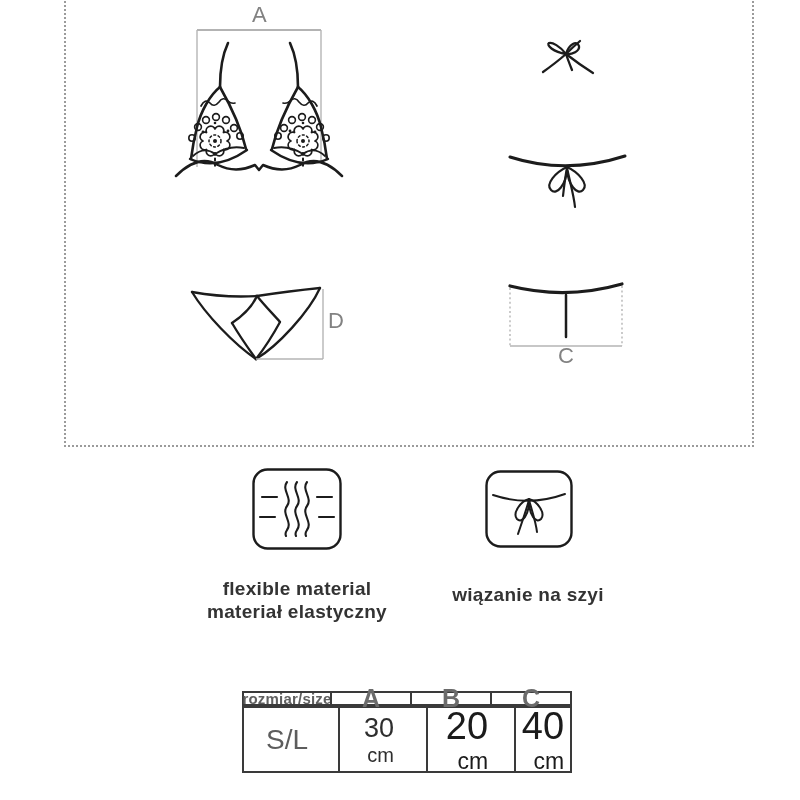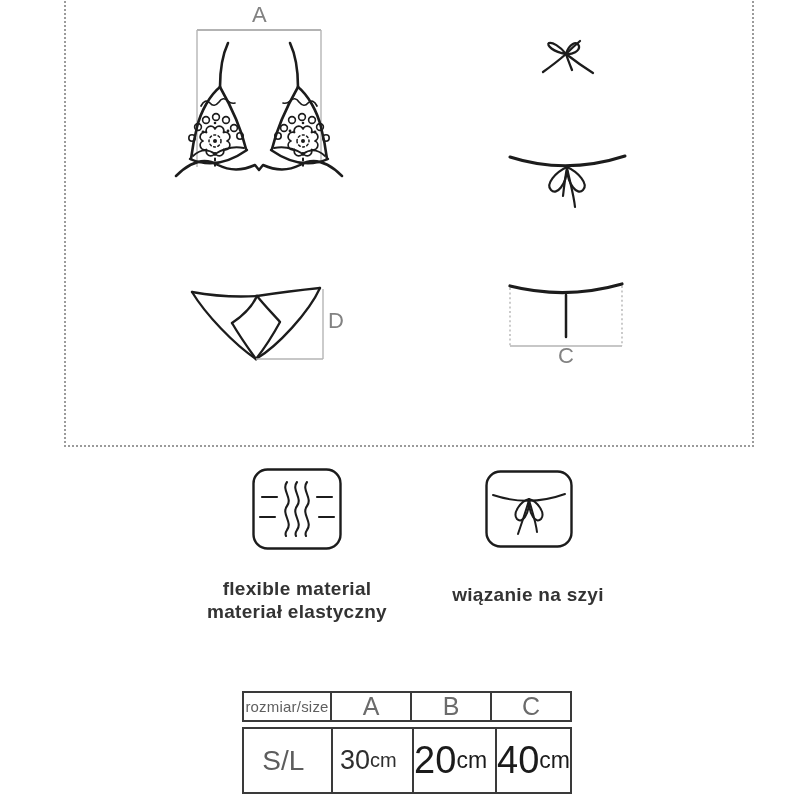--- a/index.html
+++ b/index.html
@@ -12,32 +12,32 @@
               border:2px dotted #9b9b9b;}
 
   
   .caption{width:300px;text-align:center;color:#333333;font-weight:bold;
            font-size:19px;line-height:23px;letter-spacing:.3px;}
   .caption div{white-space:nowrap;}
 
   
   .size-table{left:242px;top:691px;width:330px;}
   .t-row{display:flex;box-sizing:border-box;border:2px solid #3a3a3a;background:#fff;}
-  .t-head{height:31px;}
-  .t-body{height:67px;margin-top:5px;gap:8px;}
+  .t-head{height:15px;font-weight:bold;}
+  .t-body{height:67px;gap:8px;}
   .t-cell{display:flex;align-items:center;justify-content:center;height:100%;
           box-sizing:border-box;}
   .t-cell + .t-cell{border-left:2px solid #3a3a3a;}
   .c0{width:86px;}
   .c1,.c2{width:80px;}
   .c3{flex:1;}
   .h-label{font-size:15px;color:#5f5f5f;letter-spacing:.2px;}
   .h-col{font-size:25px;color:#6b6b6b;}
   .r-size{font-size:28px;color:#5d5d5d;}
-  .val{display:flex;align-items:center;}
+  .val{display:flex;align-items:flex-end;flex-direction:column;}
   .v-a .num{font-size:27px;color:#2e2e2e;}
   .v-a .unit{font-size:20px;color:#2e2e2e;}
   .v-b .num,.v-c .num{font-size:38px;color:#1b1b1b;}
   .v-b .unit,.v-c .unit{font-size:23px;color:#1b1b1b;}
 
   svg{display:block;}
   .ink{stroke:#1c1c1c;fill:none;stroke-linecap:round;stroke-linejoin:round;}
   .measure{stroke:#b5b5b5;fill:none;stroke-width:1.4;}
   .measure-dark{stroke:#9a9a9a;fill:none;stroke-width:1.6;}
   .m-label{fill:#828282;font-size:22px;font-family:"Liberation Sans",sans-serif;}

